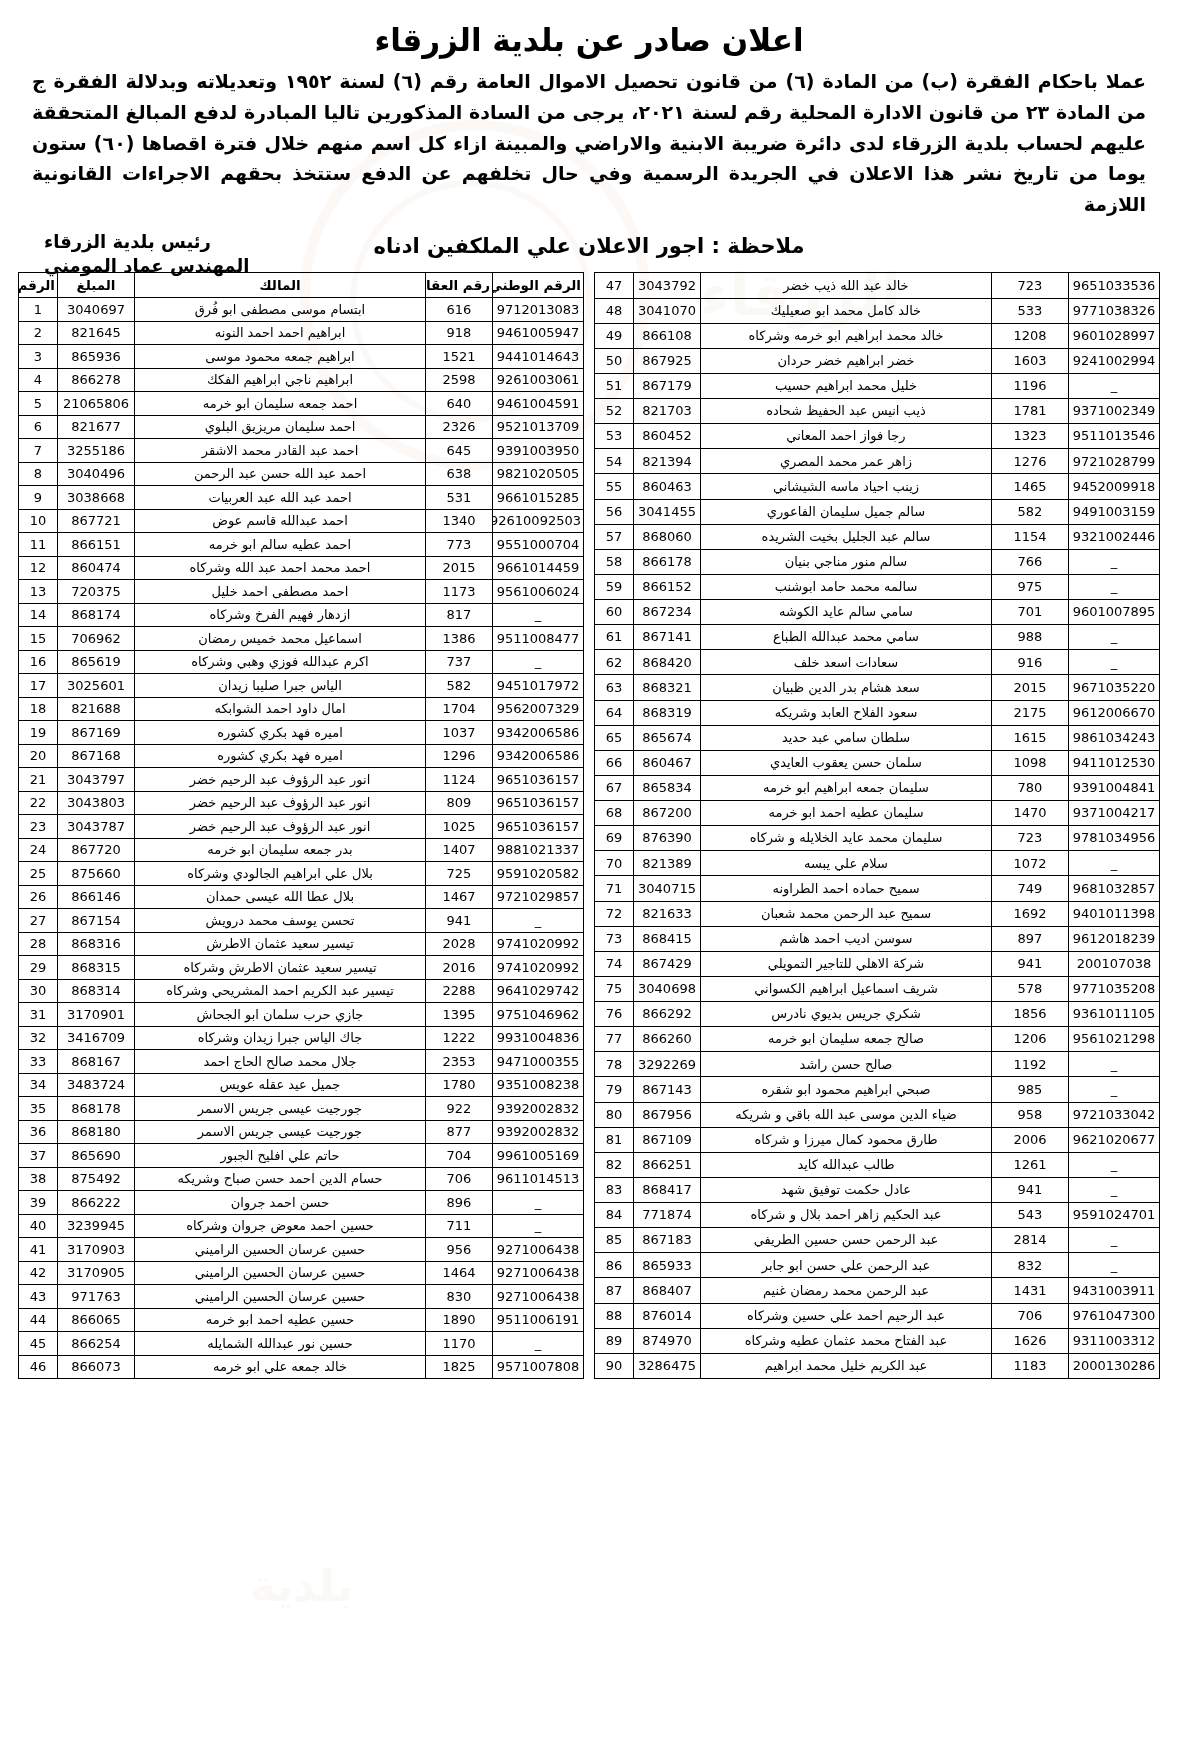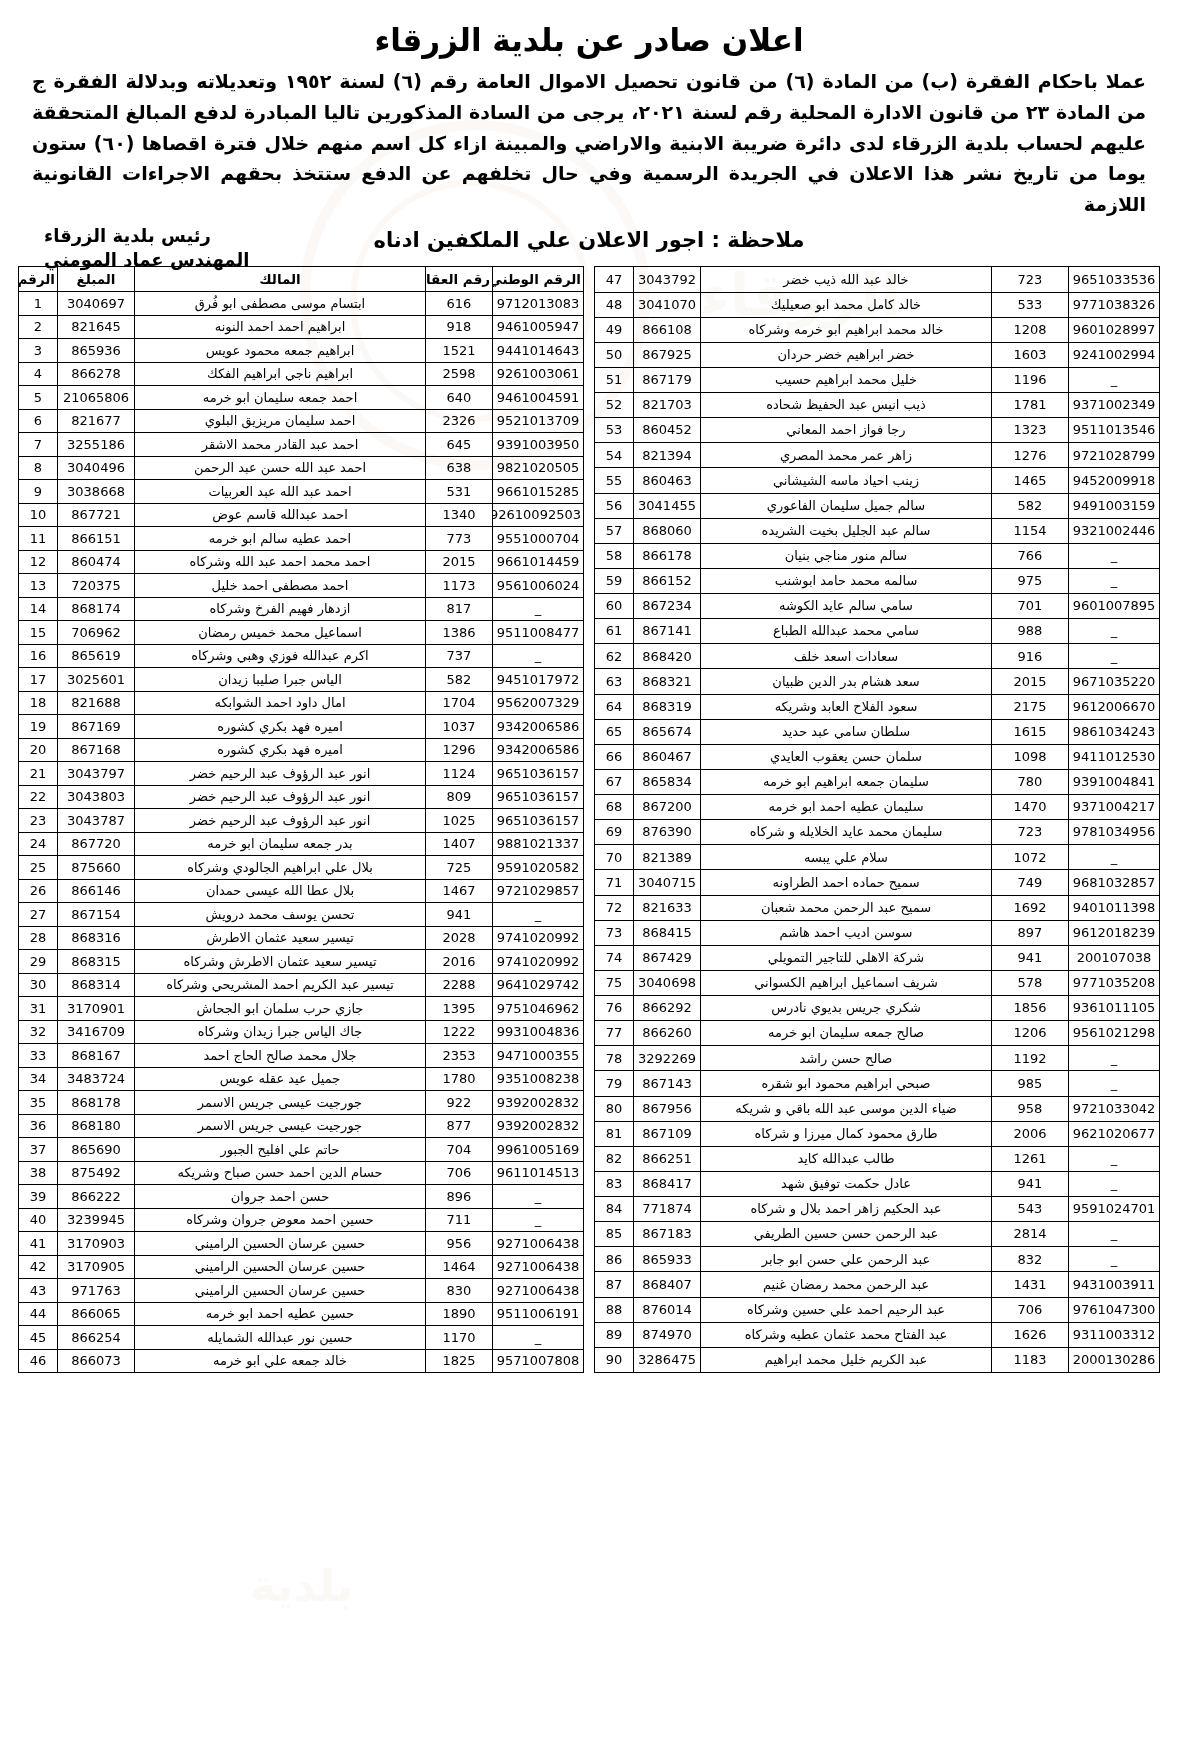--- a/index.html
+++ b/index.html
@@ -53,21 +53,21 @@
   .doc-body{
     text-align:justify;
     text-align-last:justify;
     font-size:19px;
     font-weight:bold;
     line-height:1.62;
     padding:0 14px;
     direction:rtl;
   }
   .sign-block{
-    margin-top:4px;
+    margin-top:10px;
     text-align:left;
     padding-left:26px;
     font-size:18px;
     font-weight:bold;
     line-height:1.35;
     direction:rtl;
   }
   .note-row{
     display:flex;
     justify-content:flex-start;
@@ -493,21 +493,21 @@
             <tr>
               <td class="c-nat2">9461005947</td>
               <td class="c-prop2">918</td>
               <td class="c-owner2">ابراهيم احمد احمد النونه</td>
               <td class="c-amount2">821645</td>
               <td class="c-num2">2</td>
             </tr>
             <tr>
               <td class="c-nat2">9441014643</td>
               <td class="c-prop2">1521</td>
-              <td class="c-owner2">ابراهيم جمعه محمود عويس</td>
+              <td class="c-owner2">ابراهيم جمعه محمود موسى</td>
               <td class="c-amount2">865936</td>
               <td class="c-num2">3</td>
             </tr>
             <tr>
               <td class="c-nat2">9261003061</td>
               <td class="c-prop2">2598</td>
               <td class="c-owner2">ابراهيم ناجي ابراهيم الفكك</td>
               <td class="c-amount2">866278</td>
               <td class="c-num2">4</td>
             </tr>

